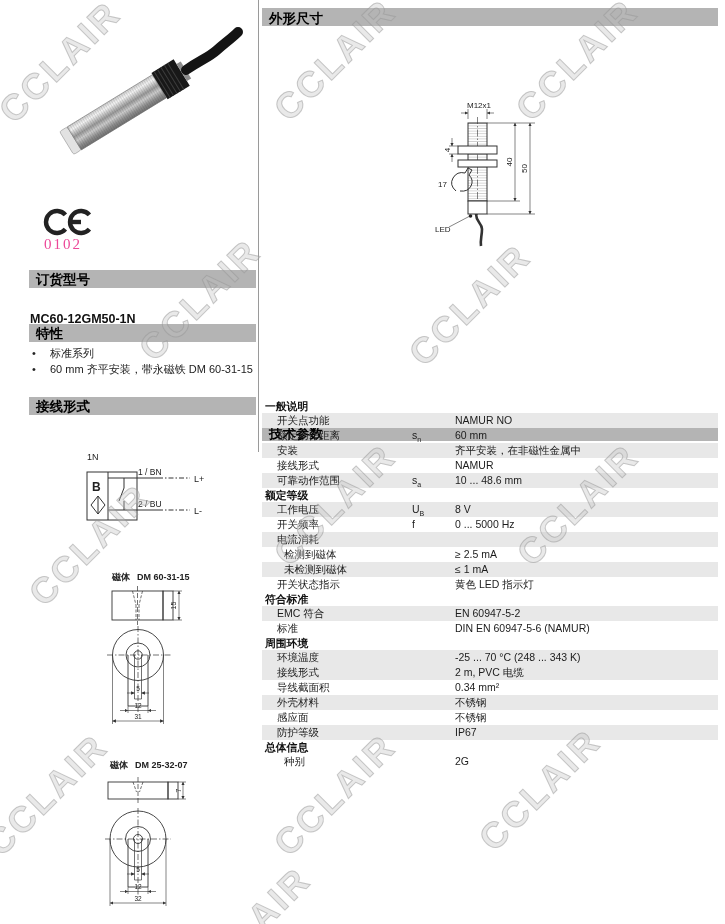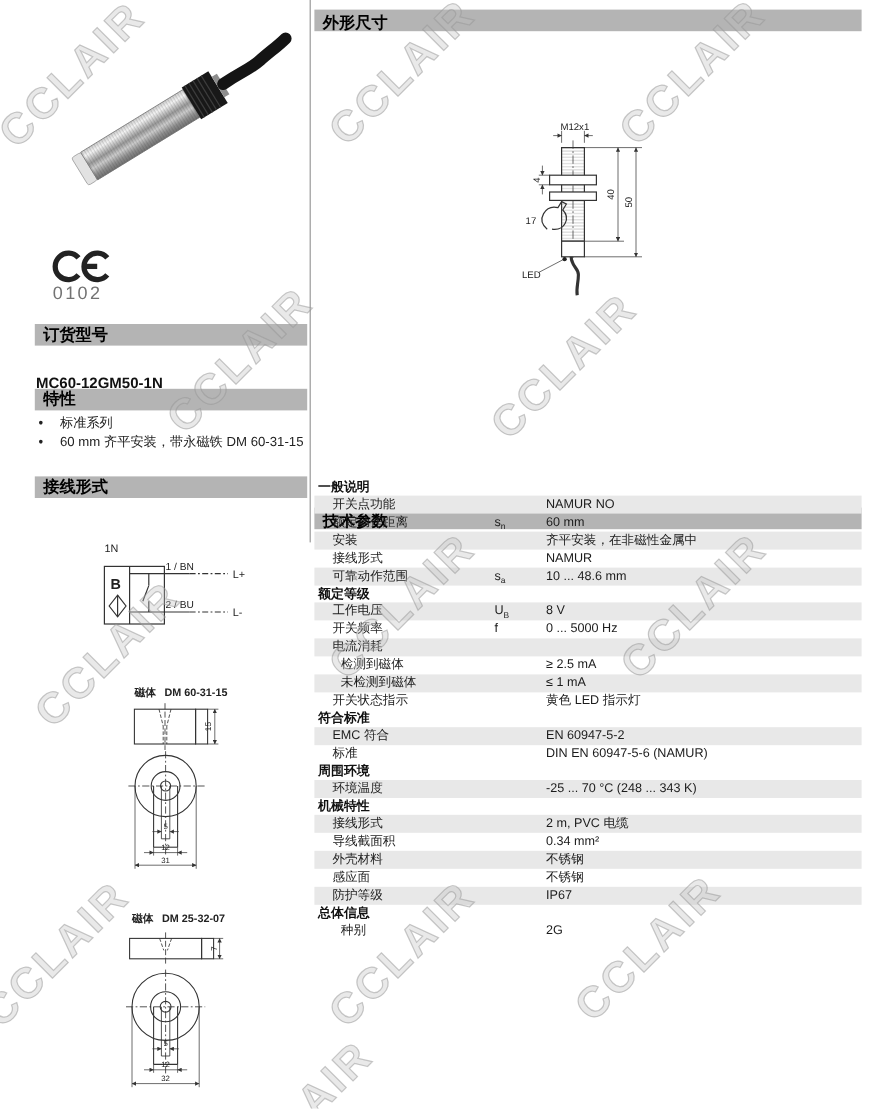--- a/index.html
+++ b/index.html
@@ -7,21 +7,21 @@
         font-family:"Liberation Sans","DejaVu Sans",sans-serif;color:#111;}
   .wm{position:absolute;z-index:9;pointer-events:none;font-size:36px;font-weight:bold;
       letter-spacing:3px;color:rgba(190,190,190,0.34);-webkit-text-stroke:1px rgba(150,150,150,0.5);
       transform:translate(-50%,-50%) rotate(-45deg);white-space:nowrap;}
   .bar{position:absolute;background:#b4b4b4;height:18px;line-height:22px;font-weight:bold;
        font-size:13.5px;color:#000;padding-left:7px;box-sizing:border-box;}
   .bar-left{left:29px;width:227px;font-family:Liberation Mono, monospace;}
   .bar-right{left:262px;width:456px;}
   .divider{position:absolute;left:258px;top:0;width:1px;height:452px;background:#9a9a9a;}
   .model{position:absolute;left:30px;top:312px;font-weight:bold;font-size:12.5px;}
-  .ce-num{position:absolute;left:44px;top:236px;font-size:15px;letter-spacing:2px;color:#737373;}
+  .ce-num{position:absolute;left:44px;top:236px;font-size:15px;letter-spacing:2px;color:#ec4899;font-family:Liberation Serif, serif;}
   .features{position:absolute;left:32px;top:347px;width:222px;font-size:11px;line-height:13.5px;color:#222;}
   .feat-item{display:flex;margin-bottom:2px;}
   .feat-item .bullet{width:18px;flex:0 0 18px;}
   .mag-label{position:absolute;font-size:9px;font-weight:bold;color:#222;white-space:nowrap;}
   .mag-label .pfx{margin-right:7px;}
   
   .tech-table{position:absolute;left:262px;top:399px;width:456px;}
   .tgroup{height:14px;line-height:14px;font-weight:bold;font-size:10.8px;padding-left:3px;}
   .trow{position:relative;height:15px;line-height:15px;font-size:10.5px;color:#1c1c1c;}
   .trow.shade{background:#e8e8e8;}
@@ -334,21 +334,20 @@
         <span class="tlabel">标准</span>
         <span class="tsym"></span>
         <span class="tval">DIN EN 60947-5-6 (NAMUR)</span>
       </div>
       <div class="tgroup">周围环境</div>
       <div class="trow shade">
         <span class="tlabel">环境温度</span>
         <span class="tsym"></span>
         <span class="tval">-25 ... 70 °C (248 ... 343 K)</span>
       </div>
-      <div class="tgroup">机械特性</div>
       <div class="trow shade">
         <span class="tlabel">接线形式</span>
         <span class="tsym"></span>
         <span class="tval">2 m, PVC 电缆</span>
       </div>
       <div class="trow">
         <span class="tlabel">导线截面积</span>
         <span class="tsym"></span>
         <span class="tval">0.34 mm²</span>
       </div>

